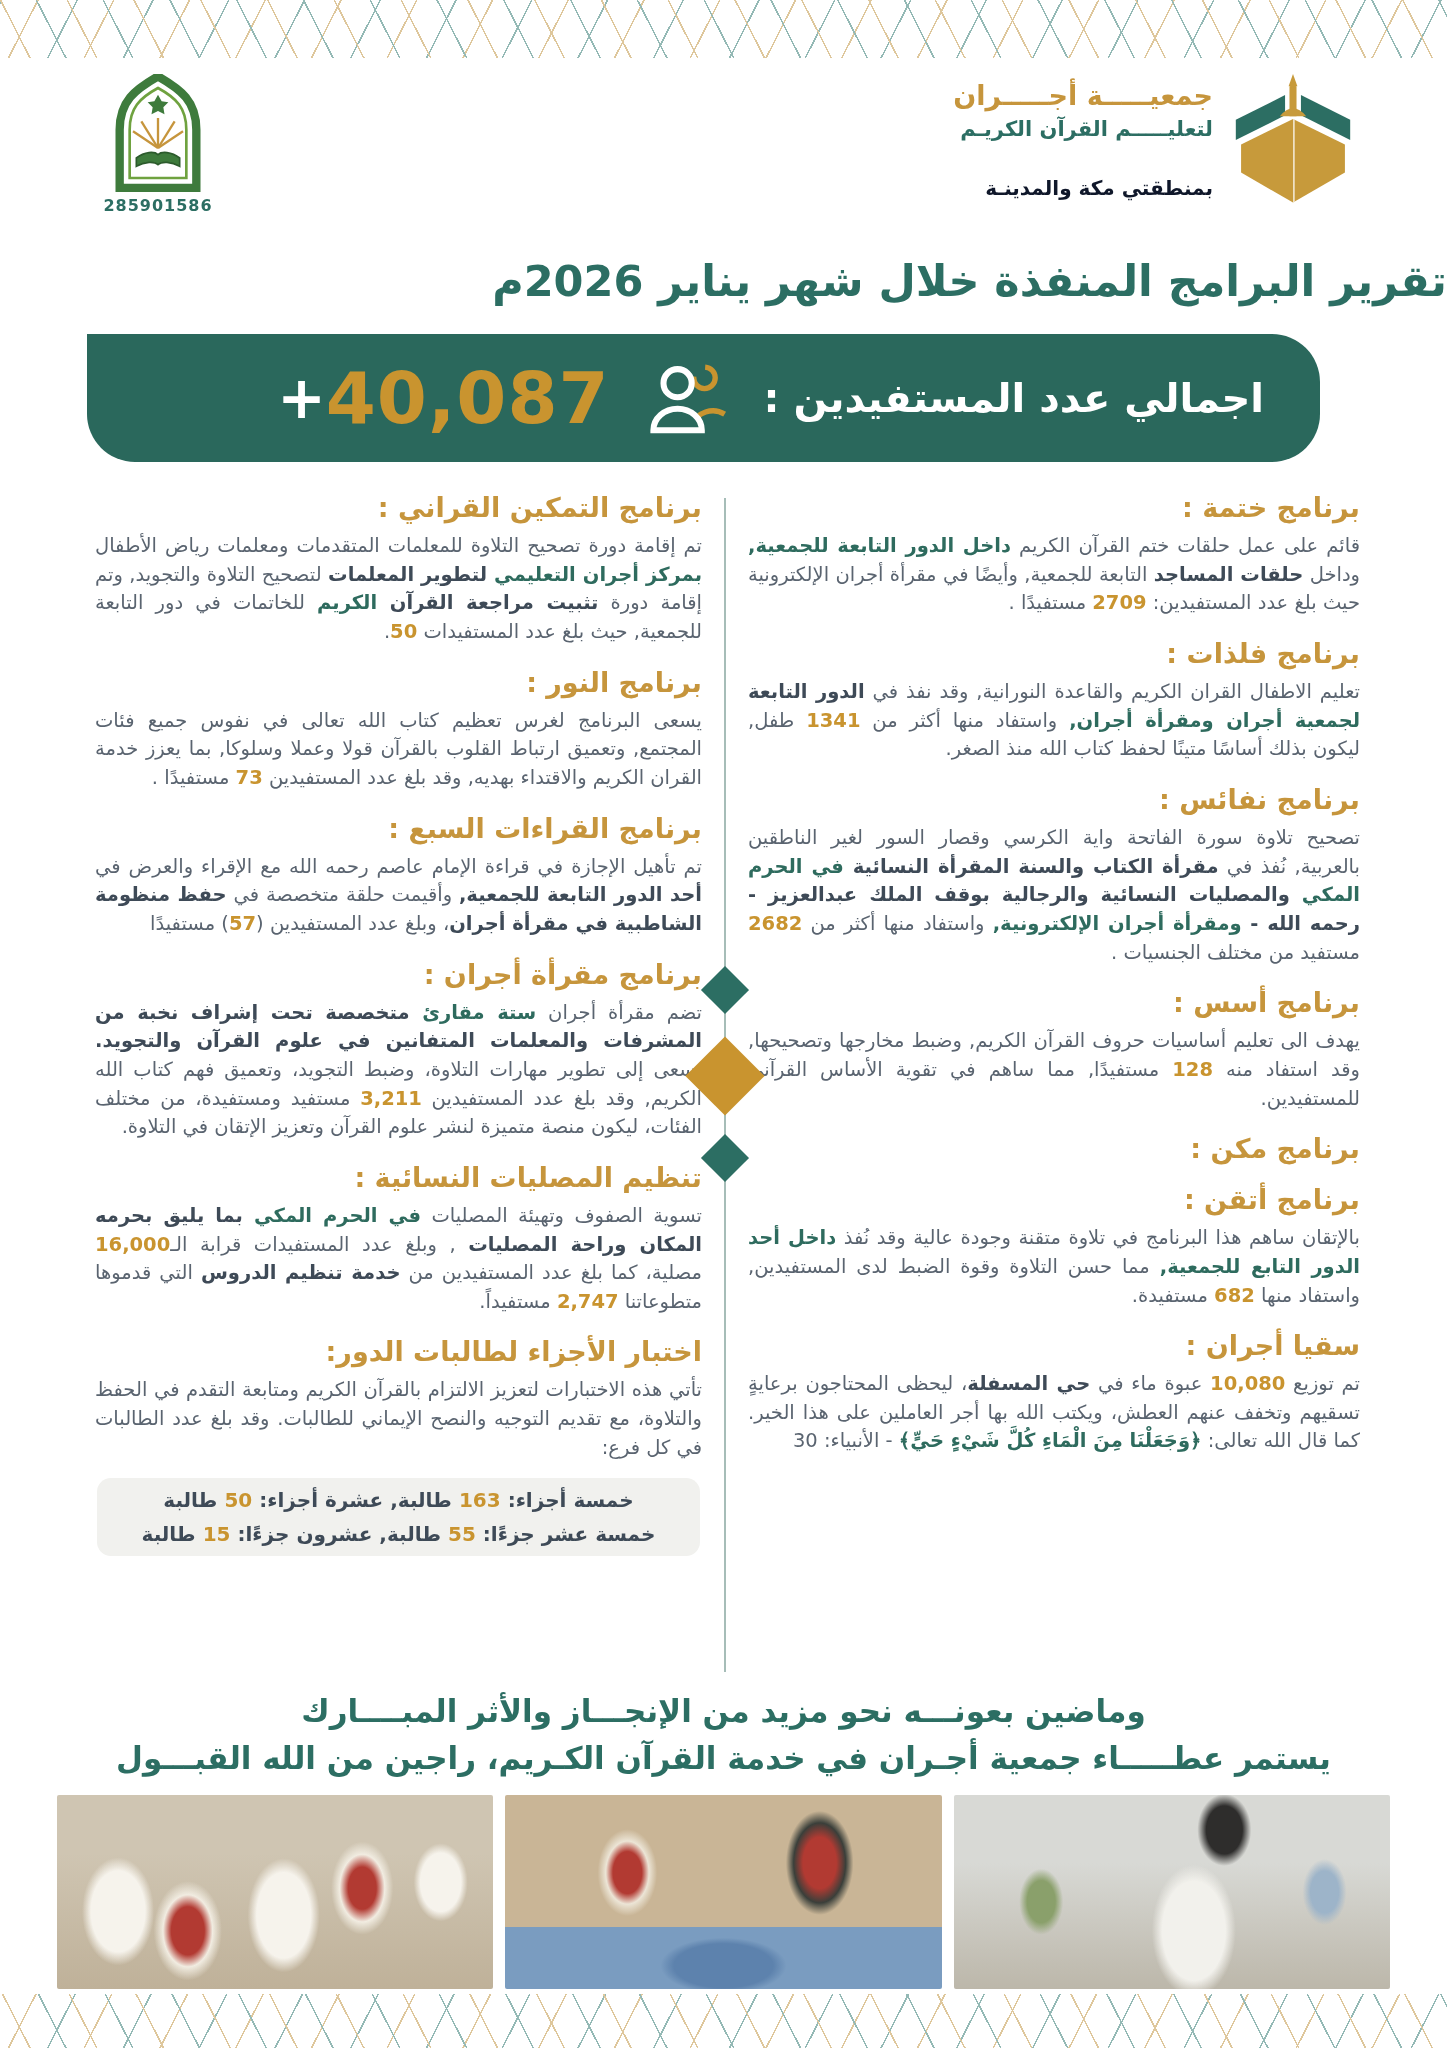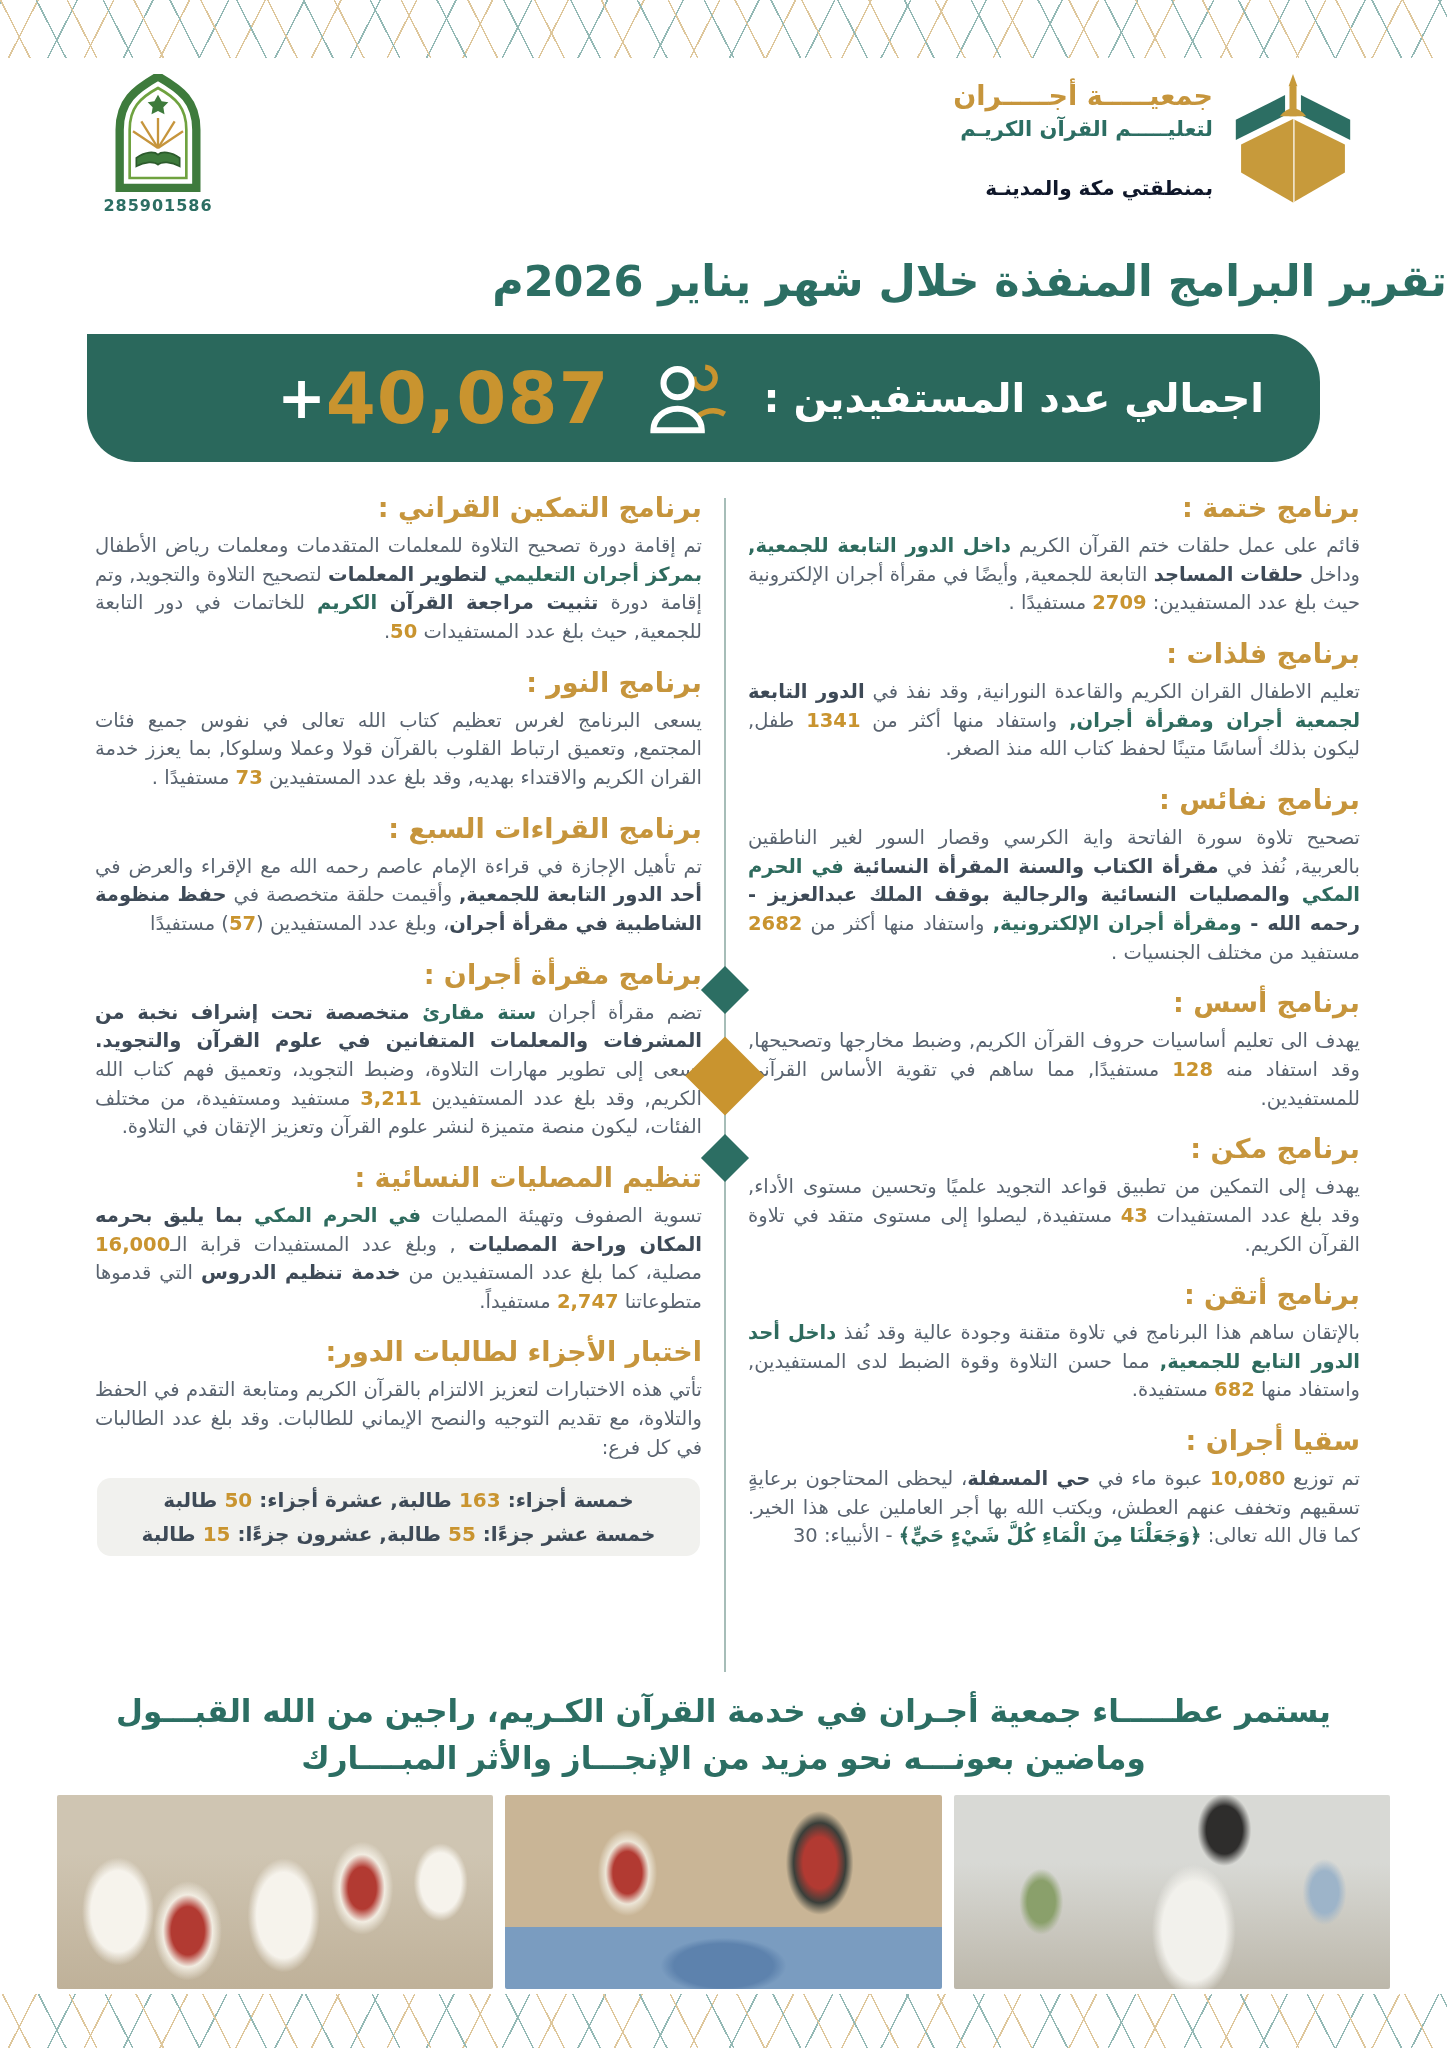--- a/index.html
+++ b/index.html
@@ -176,21 +176,20 @@
         <section class="prog">
           <h3 class="prog-heading">برنامج نفائس :</h3>
           <p class="prog-body"><span class="seg-n">تصحيح تلاوة سورة الفاتحة واية الكرسي وقصار السور لغير الناطقين بالعربية, نُفذ في </span><span class="seg-d">مقرأة الكتاب والسنة المقرأة النسائية </span><span class="seg-t">في الحرم المكي </span><span class="seg-d">والمصليات النسائية والرجالية بوقف الملك عبدالعزيز - رحمه الله - </span><span class="seg-t">ومقرأة أجران الإلكترونية,</span><span class="seg-n"> واستفاد منها أكثر من </span><span class="seg-g">2682</span><span class="seg-n"> مستفيد من مختلف الجنسيات .</span></p>
         </section>
         <section class="prog">
           <h3 class="prog-heading">برنامج أسس :</h3>
           <p class="prog-body"><span class="seg-n">يهدف الى تعليم أساسيات حروف القرآن الكريم, وضبط مخارجها وتصحيحها, وقد استفاد منه </span><span class="seg-g">128</span><span class="seg-n"> مستفيدًا, مما ساهم في تقوية الأساس القرآني للمستفيدين.</span></p>
         </section>
         <section class="prog">
           <h3 class="prog-heading">برنامج مكن :</h3>
-          <p class="prog-body"><span class="seg-n">يهدف إلى التمكين من تطبيق قواعد التجويد علميًا وتحسين مستوى الأداء, وقد بلغ عدد المستفيدات </span><span class="seg-g">43</span><span class="seg-n"> مستفيدة, ليصلوا إلى مستوى متقد في تلاوة القرآن الكريم.</span></p>
         </section>
         <section class="prog">
           <h3 class="prog-heading">برنامج أتقن :</h3>
           <p class="prog-body"><span class="seg-n">بالإتقان ساهم هذا البرنامج في تلاوة متقنة وجودة عالية وقد نُفذ </span><span class="seg-t">داخل أحد الدور التابع للجمعية,</span><span class="seg-n"> مما حسن التلاوة وقوة الضبط لدى المستفيدين, واستفاد منها </span><span class="seg-g">682</span><span class="seg-n"> مستفيدة.</span></p>
         </section>
         <section class="prog">
           <h3 class="prog-heading">سقيا أجران :</h3>
           <p class="prog-body"><span class="seg-n">تم توزيع </span><span class="seg-g">10,080</span><span class="seg-n"> عبوة ماء في </span><span class="seg-d">حي المسفلة</span><span class="seg-n">، ليحظى المحتاجون برعايةٍ تسقيهم وتخفف عنهم العطش، ويكتب الله بها أجر العاملين على هذا الخير. كما قال الله تعالى: </span><span class="seg-t">﴿وَجَعَلْنَا مِنَ الْمَاءِ كُلَّ شَيْءٍ حَيٍّ﴾</span><span class="seg-n"> - الأنبياء: 30</span></p>
         </section>
       </div>
@@ -229,22 +228,22 @@
           </section>
         </div>
       <div class="stats-box">
         <div><span class="seg-d">خمسة أجزاء: </span><span class="seg-g">163</span><span class="seg-d"> طالبة, عشرة أجزاء: </span><span class="seg-g">50</span><span class="seg-d"> طالبة</span></div>
         <div><span class="seg-d">خمسة عشر جزءًا: </span><span class="seg-g">55</span><span class="seg-d"> طالبة, عشرون جزءًا: </span><span class="seg-g">15</span><span class="seg-d"> طالبة</span></div>
       </div>
     </div>
   </div>
 
   <div class="footer">
+    <div>وماضين بعونـــه نحو مزيد من الإنجـــاز والأثر المبــــارك</div>
     <div>يستمر عطـــــاء جمعية أجـران في خدمة القرآن الكـريم، راجين من الله القبـــول</div>
-    <div>وماضين بعونـــه نحو مزيد من الإنجـــاز والأثر المبــــارك</div>
   </div>
 
   <div class="photos">
     <div class="photo photo-1"></div>
     <div class="photo photo-2"></div>
     <div class="photo photo-3"></div>
   </div>
 
   <div class="pattern-band pattern-bottom"></div>
 

